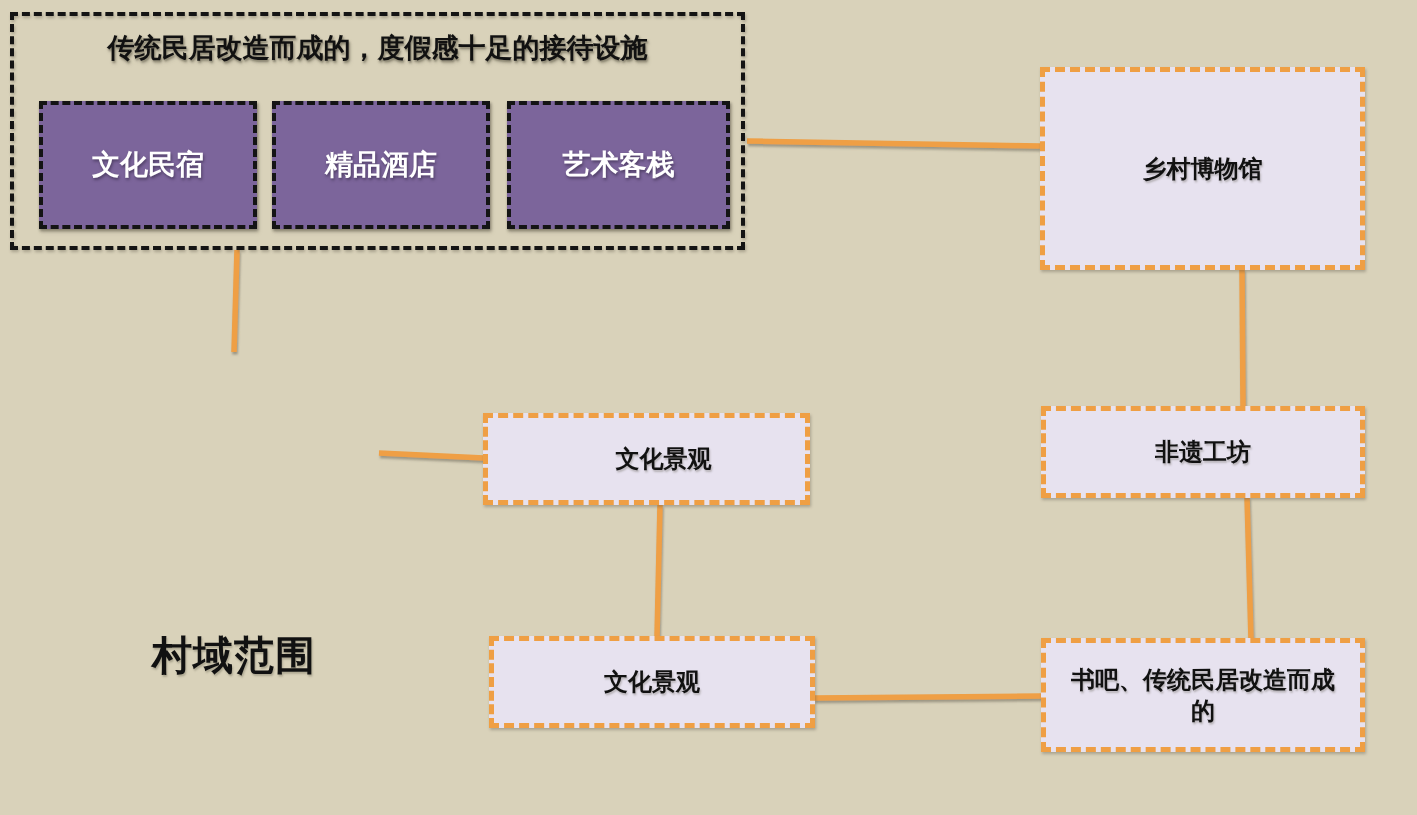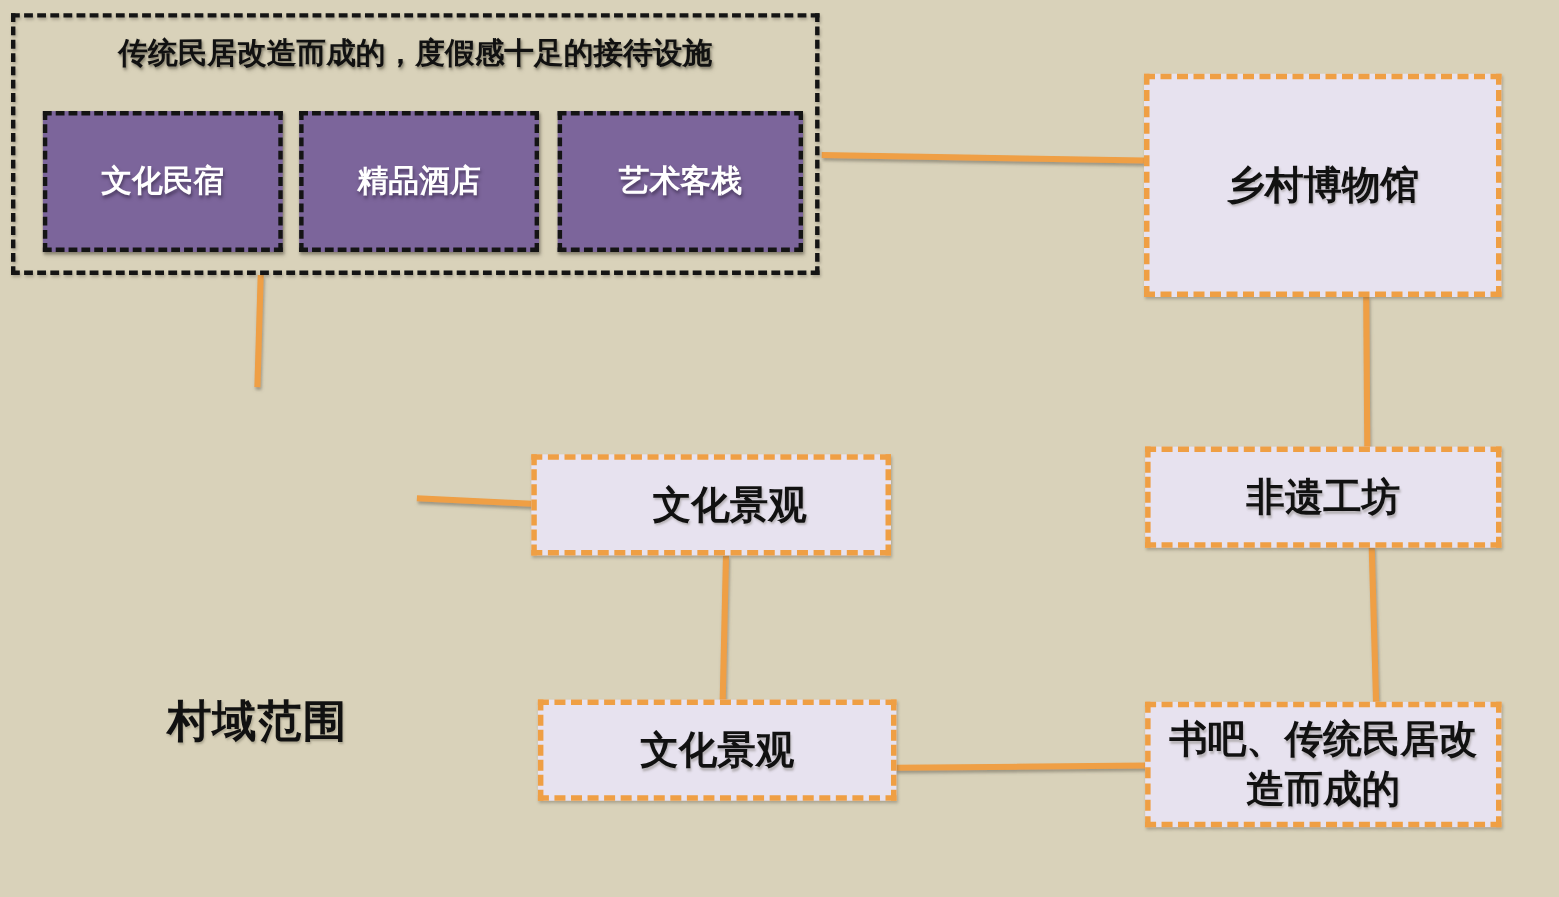--- a/index.html
+++ b/index.html
@@ -56,21 +56,21 @@
     background: var(--purple-fill);
     color: var(--text-light);
     font-size: 28px;
     text-shadow: 1px 2px 3px rgba(40,30,55,0.55);
     filter: drop-shadow(1px 2px 1.5px rgba(80,75,60,0.4));
   }
   .node-orange {
     border: 5px dashed var(--orange-accent);
     background: var(--lavender-fill);
     color: var(--text-dark);
-    font-size: 35px;
+    font-size: 24px;
     text-shadow: 1px 2px 2px rgba(70,65,50,0.3);
     filter: drop-shadow(1px 2px 1.5px rgba(80,75,60,0.35));
   }
   .node-peach {
     border: 4px dashed var(--black-line);
     background: var(--peach-fill);
     color: var(--text-dark);
     font-size: 27px;
     line-height: 1.35;
     text-shadow: 1px 2px 2px rgba(70,65,50,0.3);

